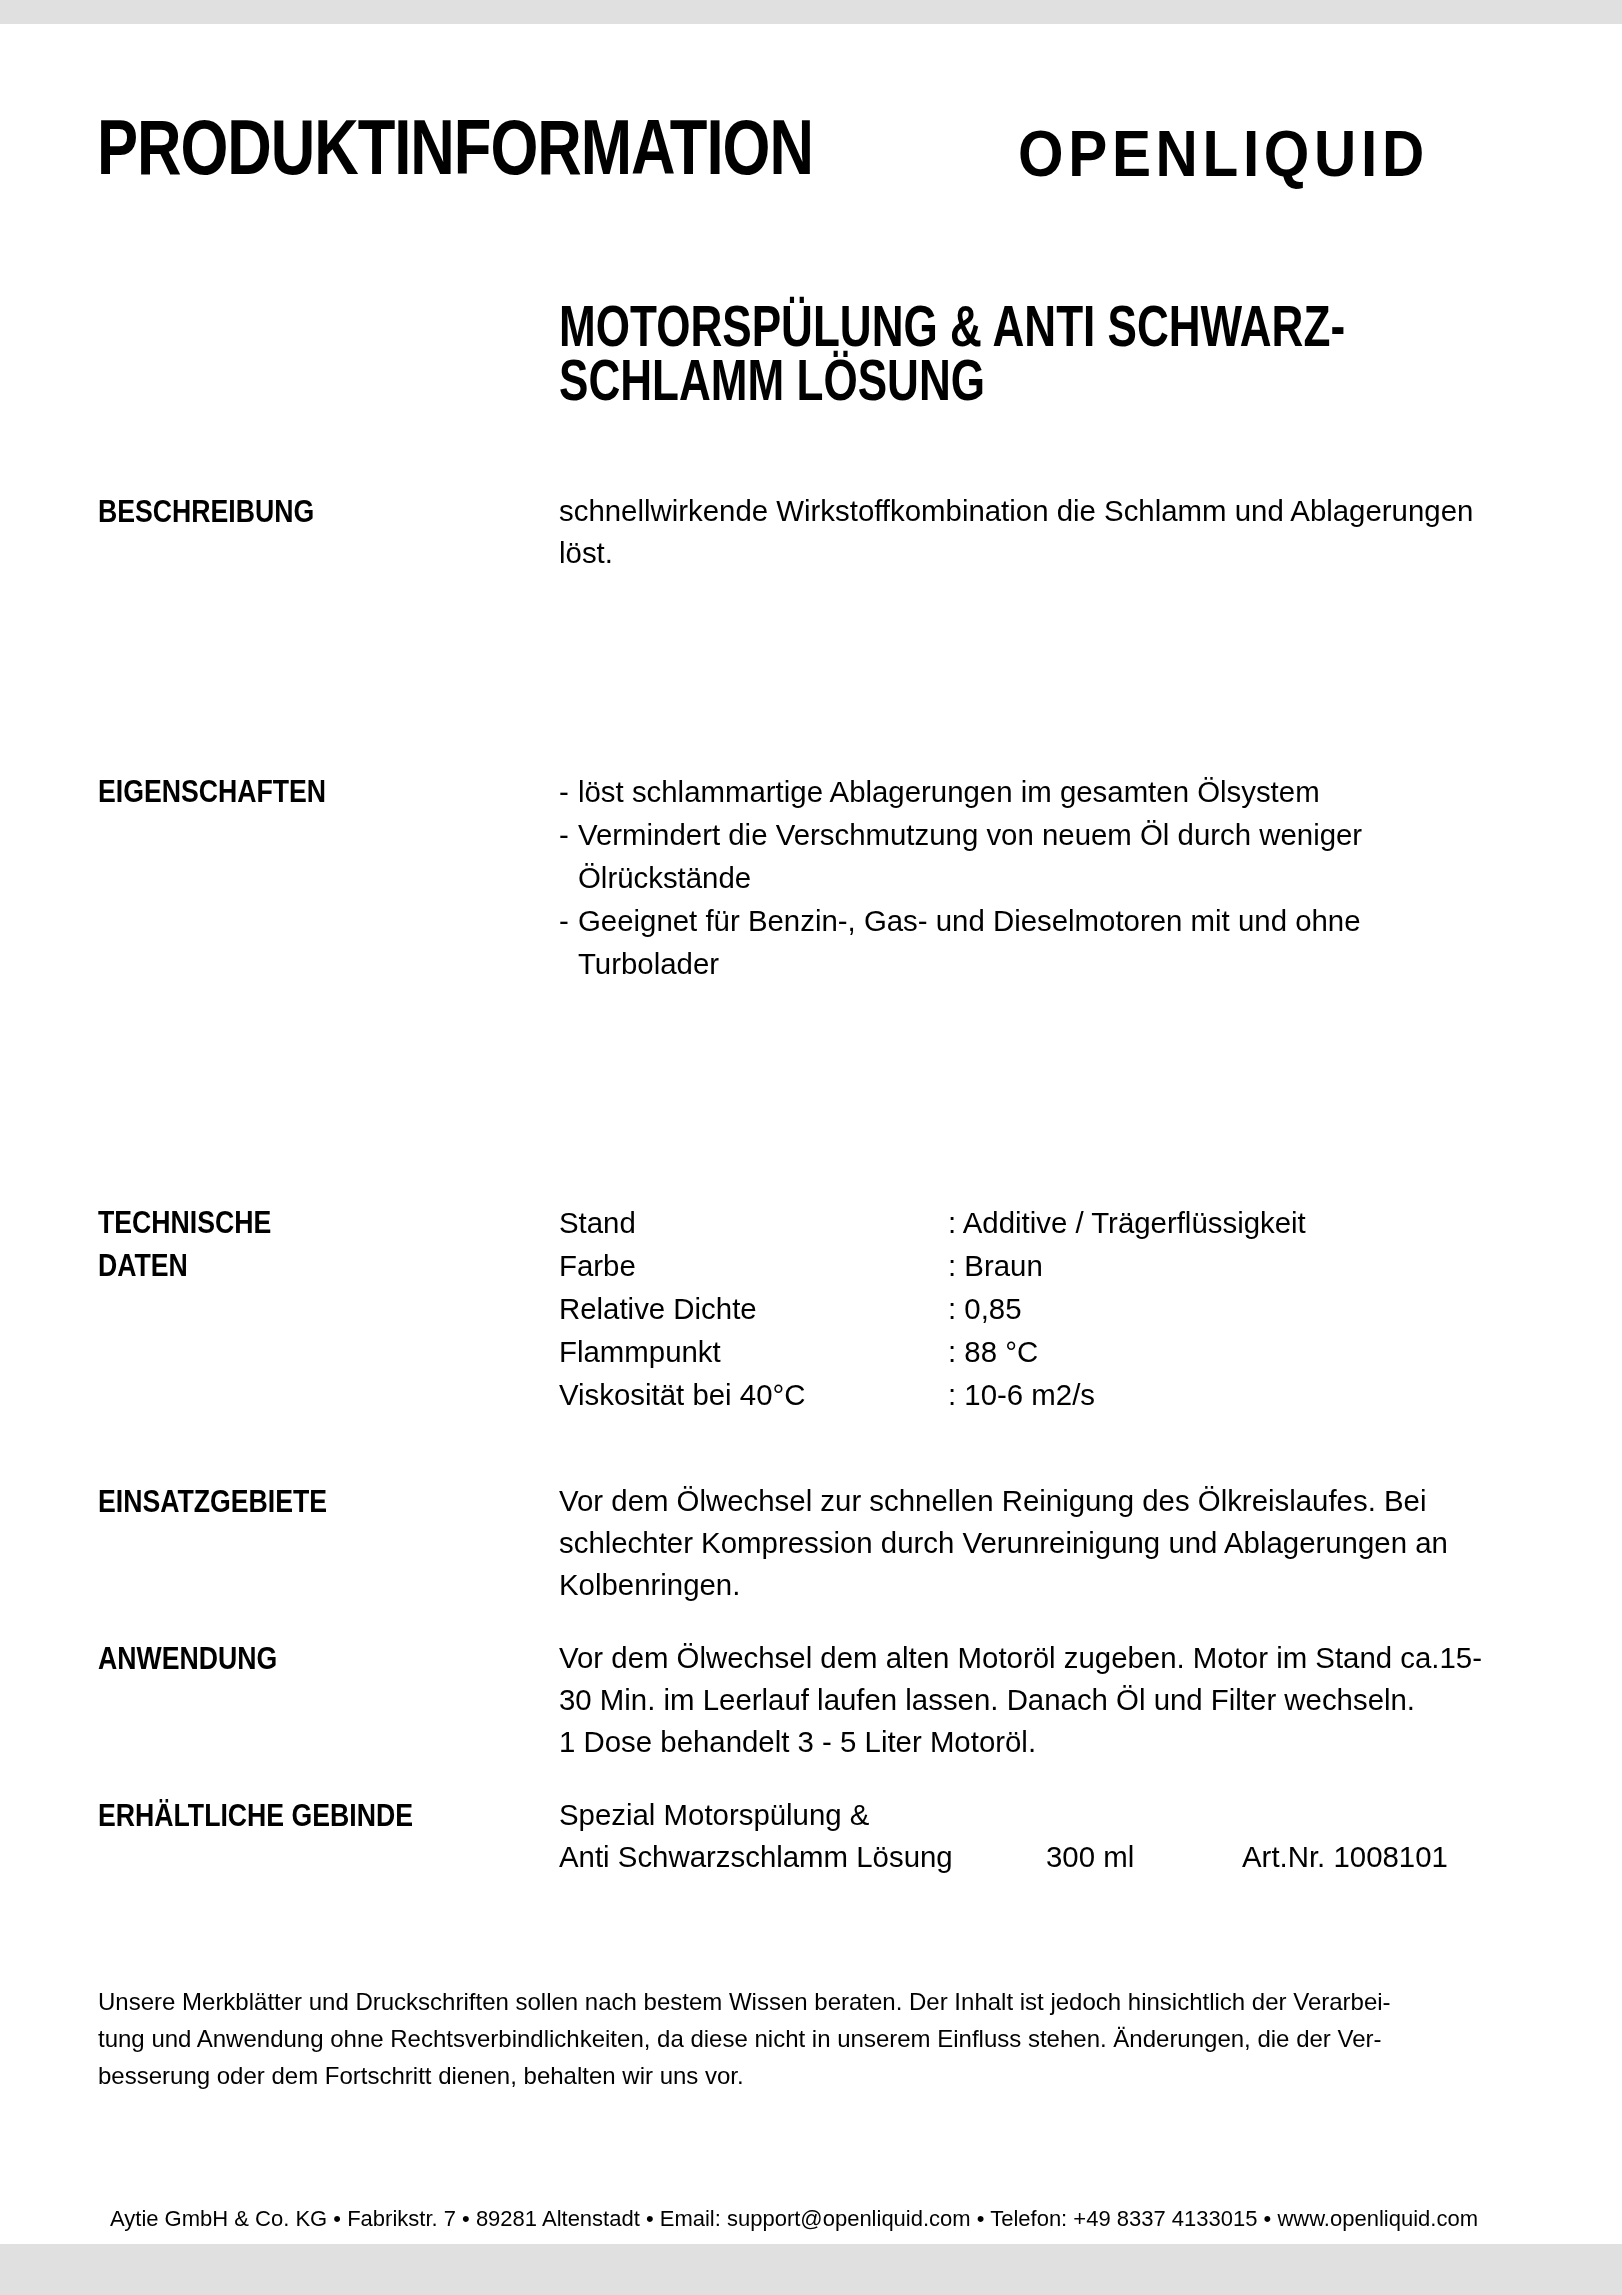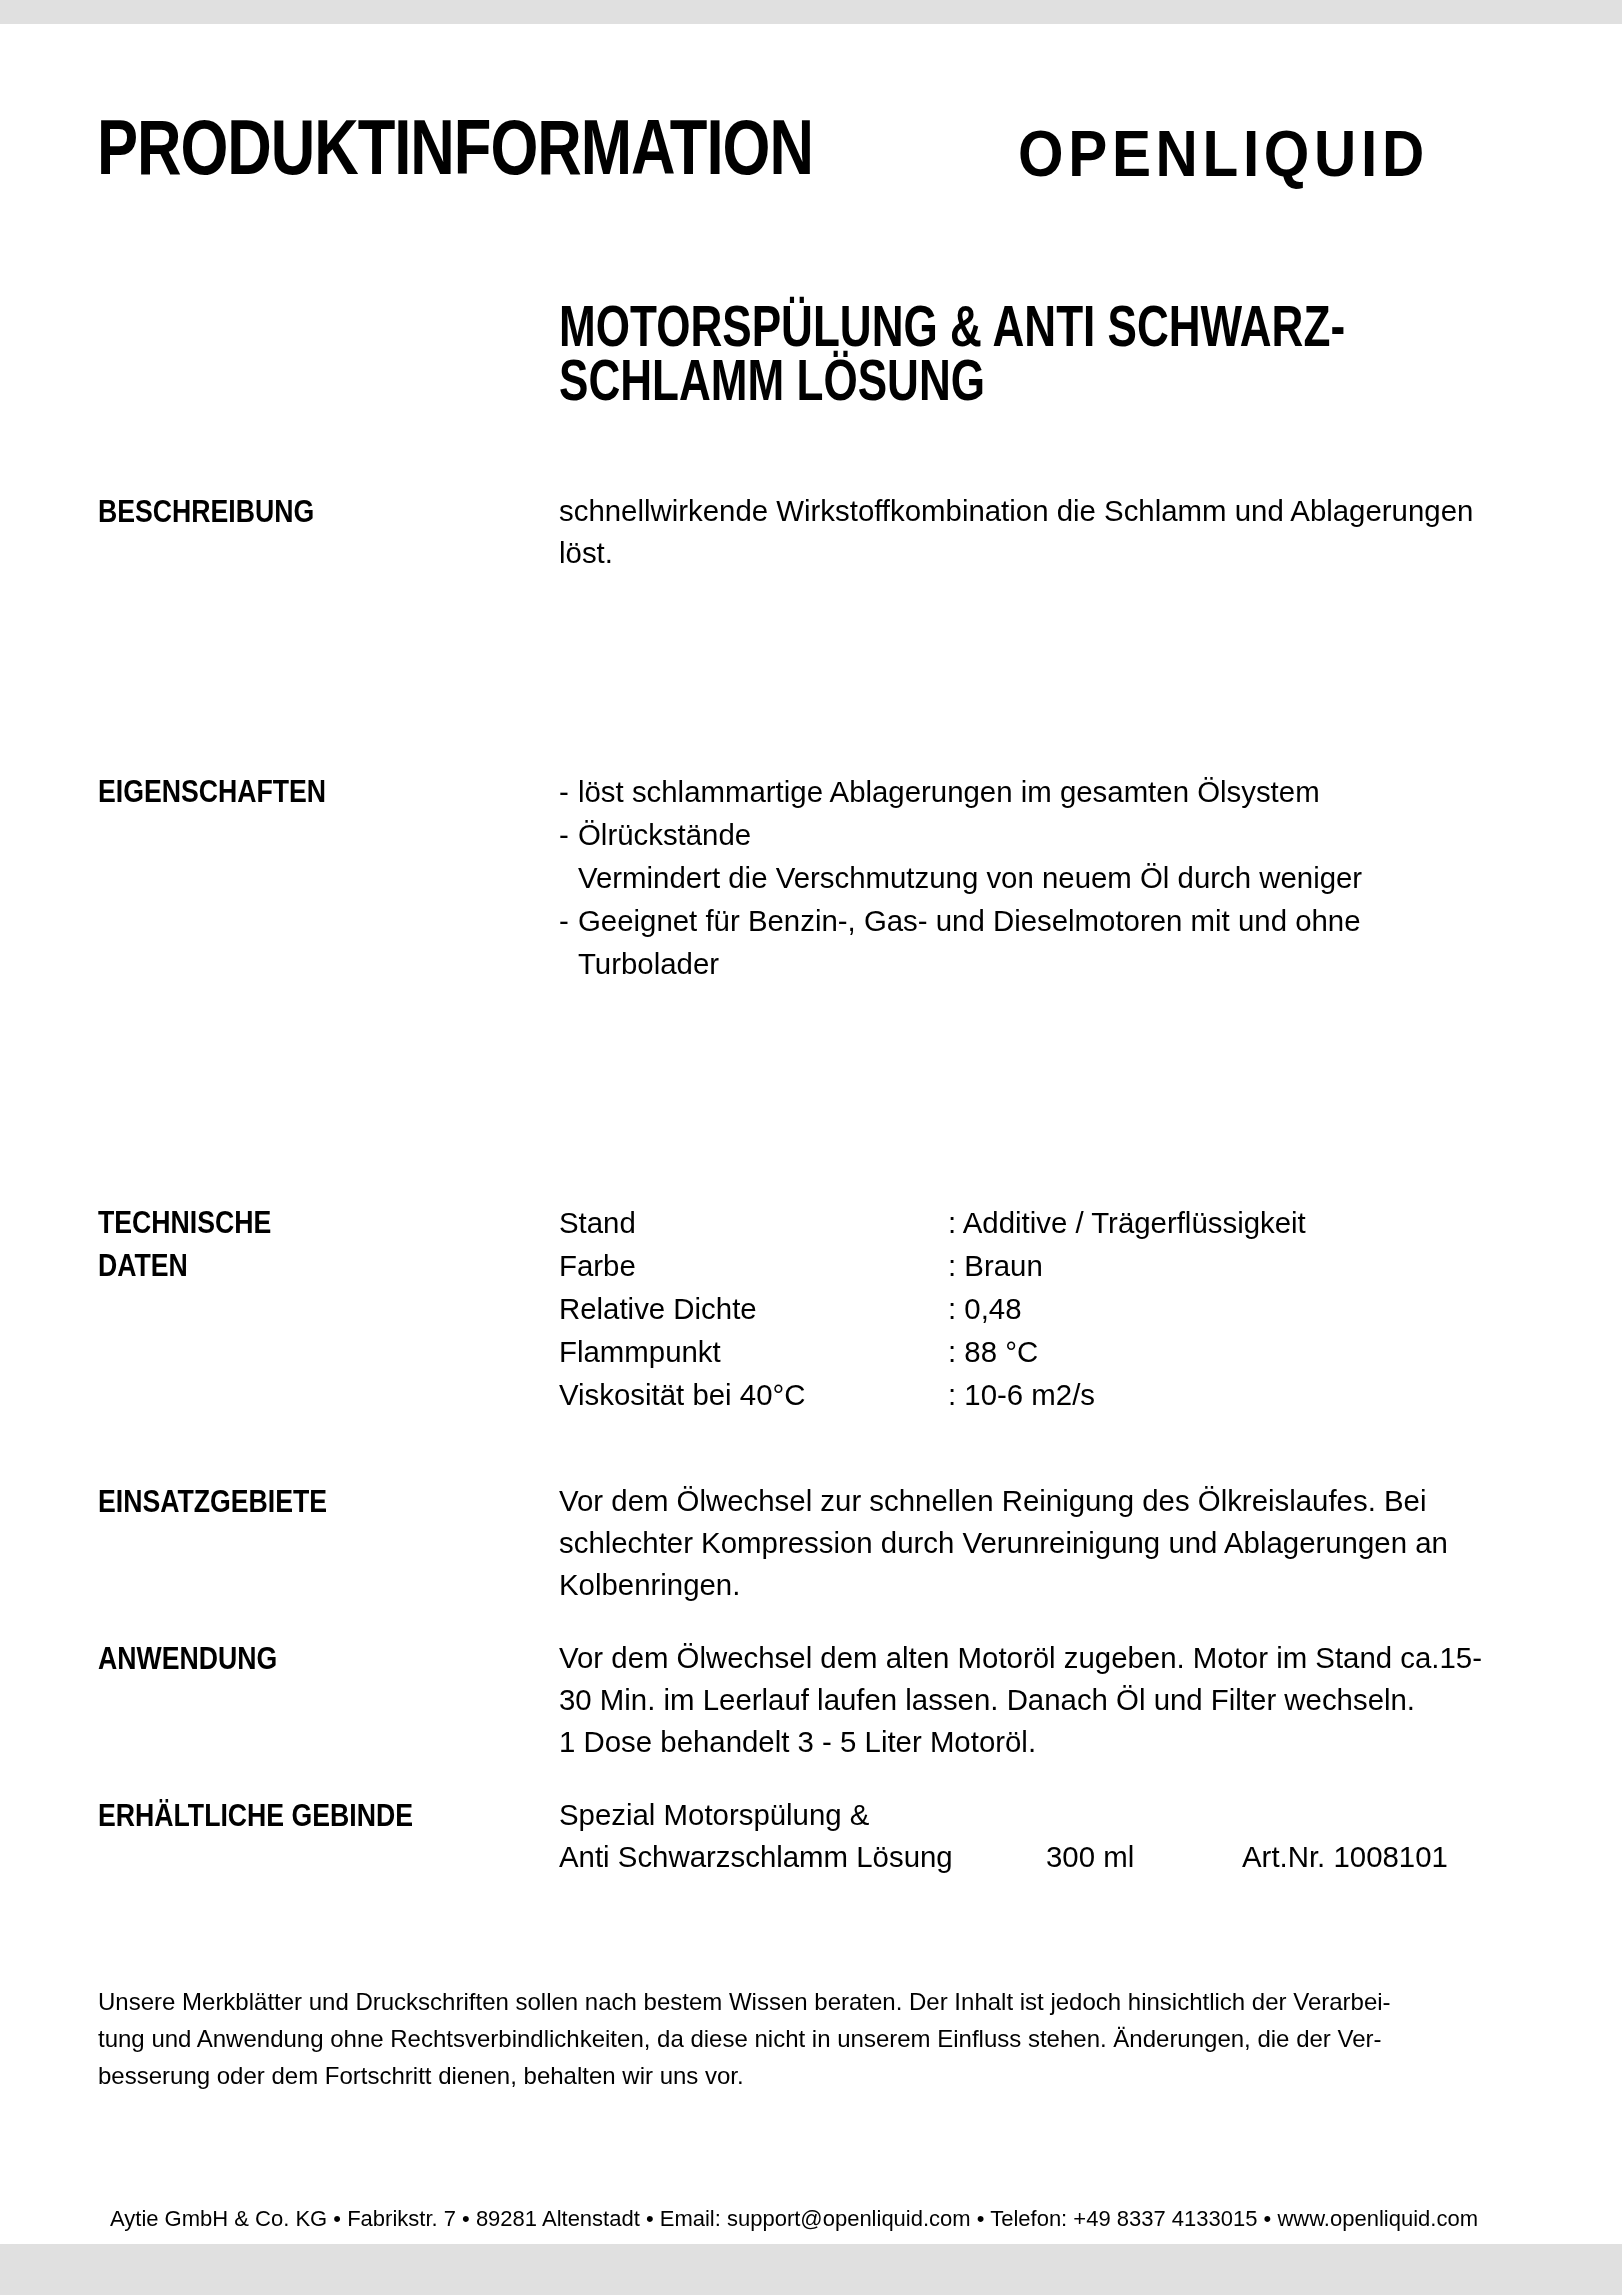--- a/index.html
+++ b/index.html
@@ -144,22 +144,22 @@
     <div class="content">
       <div class="bullet">
         <span class="marker">-</span>
         <span class="bullet-lines">
           <span class="line">löst schlammartige Ablagerungen im gesamten Ölsystem</span>
         </span>
       </div>
       <div class="bullet">
         <span class="marker">-</span>
         <span class="bullet-lines">
+          <span class="line" style="display:block">Vermindert die Verschmutzung von neuem Öl durch weniger</span>
           <span class="line" style="display:block">Ölrückstände</span>
-          <span class="line" style="display:block">Vermindert die Verschmutzung von neuem Öl durch weniger</span>
         </span>
       </div>
       <div class="bullet">
         <span class="marker">-</span>
         <span class="bullet-lines">
           <span class="line" style="display:block">Geeignet für Benzin-, Gas- und Dieselmotoren mit und ohne</span>
           <span class="line" style="display:block">Turbolader</span>
         </span>
       </div>
     </div>
@@ -174,21 +174,21 @@
       <div class="tech-row">
         <span>Stand</span>
         <span>: Additive / Trägerflüssigkeit</span>
       </div>
       <div class="tech-row">
         <span>Farbe</span>
         <span>: Braun</span>
       </div>
       <div class="tech-row">
         <span>Relative Dichte</span>
-        <span>: 0,48</span>
+        <span>: 0,85</span>
       </div>
       <div class="tech-row">
         <span>Flammpunkt</span>
         <span>: 88 °C</span>
       </div>
       <div class="tech-row">
         <span>Viskosität bei 40°C</span>
         <span>: 10-6 m2/s</span>
       </div>
     </div>

